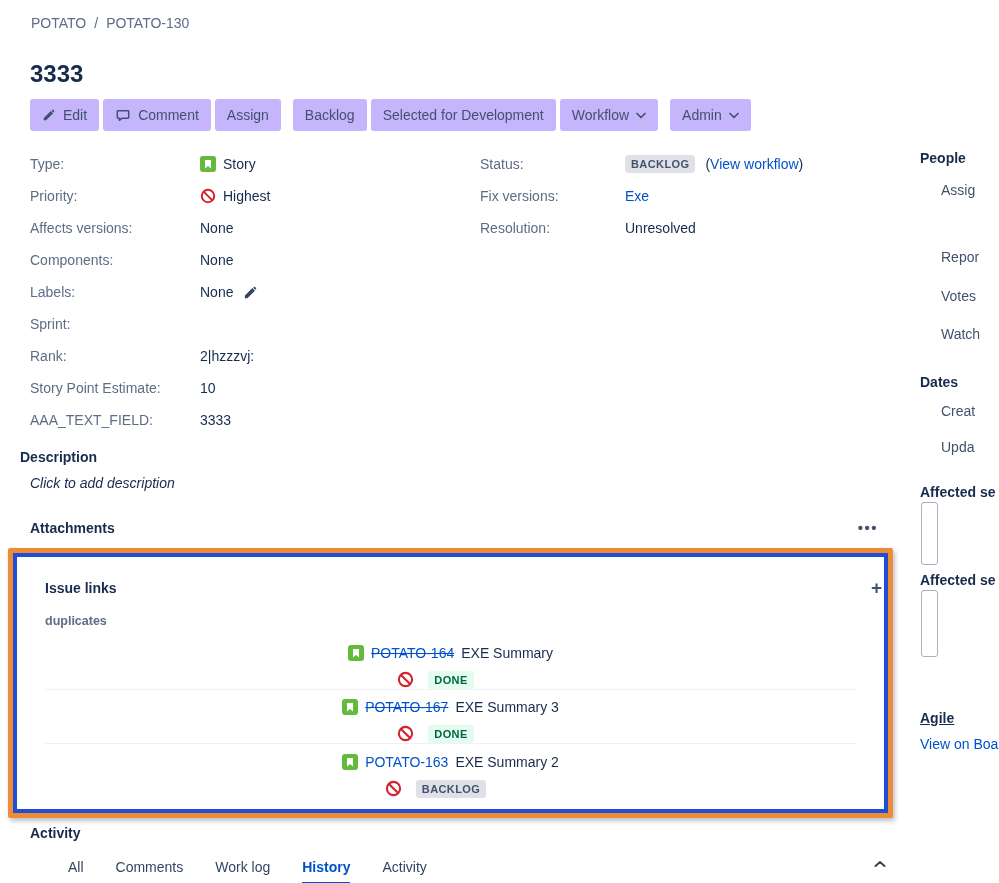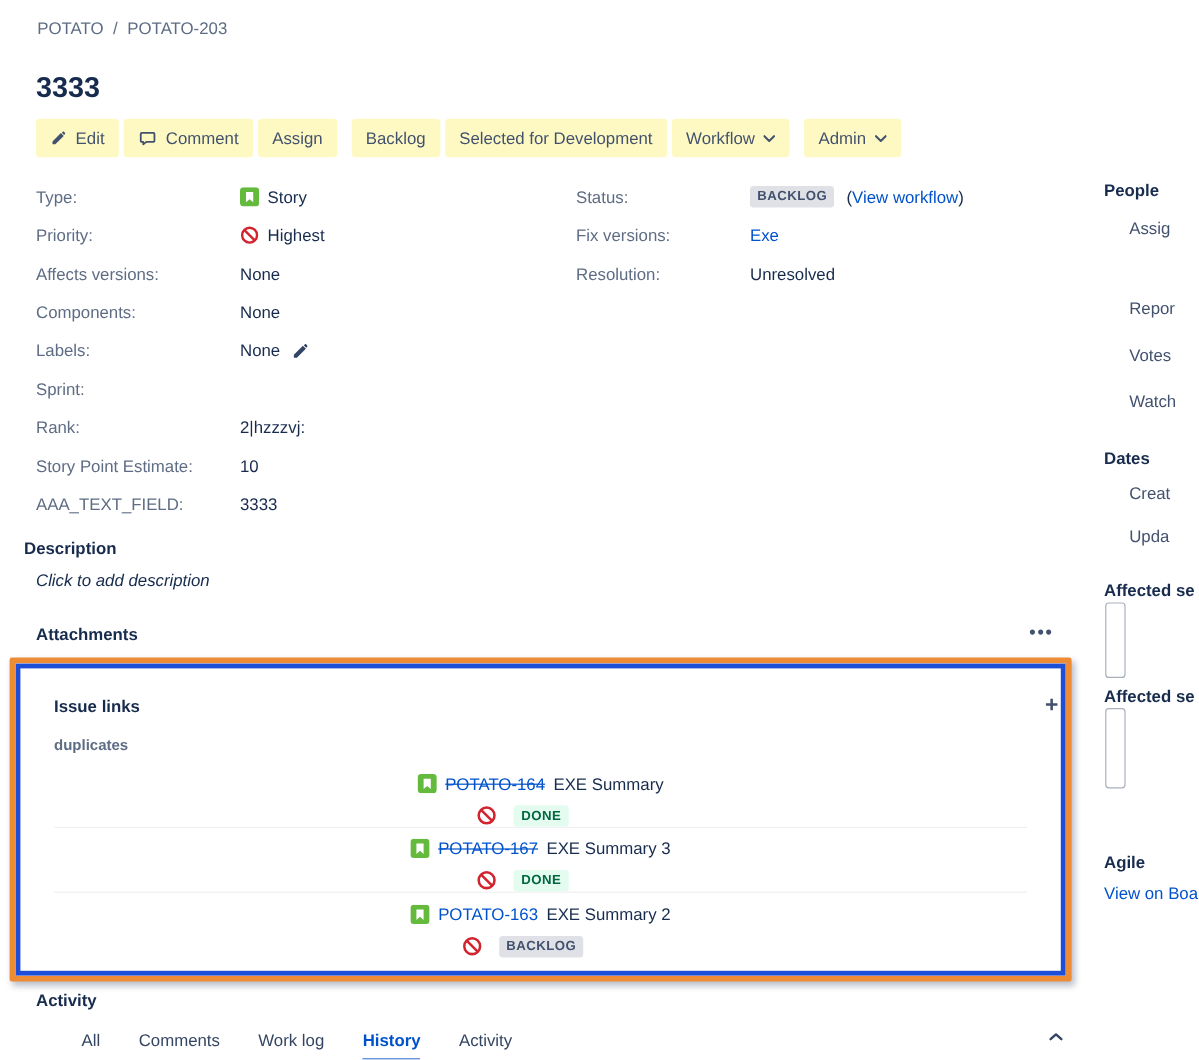--- a/index.html
+++ b/index.html
@@ -14,21 +14,21 @@
   
   .breadcrumb { position:absolute; left:31px; top:15px; color:#5E6C84; display:flex; gap:8px; align-items:center; }
   .breadcrumb a { color:#5E6C84; }
 
   
   .page-title { position:absolute; left:30px; top:44px; font-size:24px; font-weight:700; color:#172B4D; }
 
   
   .toolbar { position:absolute; left:30px; top:99px; display:flex; align-items:center; }
   .tbtn {
-    height:32px; padding:0 12px; background:#fef9c3; border:none; border-radius:3px;
+    height:32px; padding:0 12px; background:#c4b5fd; border:none; border-radius:3px;
     color:#42526E; font-size:14px; font-family:inherit; display:flex; align-items:center;
     gap:7px; cursor:pointer; margin-right:4px; white-space:nowrap;
   }
   .grp-gap { margin-left:8px; }
 
   
   .details { position:absolute; left:30px; top:148px; width:860px; }
   .drow { height:32px; display:flex; align-items:center; }
   .dlabel { width:170px; flex-shrink:0; color:#5E6C84; }
   .dvalue { display:flex; align-items:center; gap:7px; color:#172B4D; }
@@ -91,21 +91,21 @@
   .icon { display:inline-flex; flex-shrink:0; }
 </style>
 </head>
 <body>
 
 <div class="page">
 
   <div class="breadcrumb">
     <a>POTATO</a>
     <span>/</span>
-    <a>POTATO-203</a>
+    <a>POTATO-130</a>
   </div>
 
   <h1 class="page-title">3333</h1>
 
   <div class="toolbar">
     <button class="tbtn">
       <span class="icon">
         <svg width="14" height="14" viewBox="0 0 16 16">
             <path d="M2 11.3V14h2.7l8-8L10 3.3l-8 8zM13.9 4.2c.3-.3.3-.8 0-1.1l-1-1c-.3-.3-.8-.3-1.1 0l-.9.9 2.1 2.1.9-.9z" fill="#42526E"></path>
           </svg>
@@ -358,17 +358,17 @@
     <div class="sb sb-heading" style="top:374px;">Dates</div>
     <div class="sb sb-label" style="top:403px;">Creat</div>
     <div class="sb sb-label" style="top:439px;">Upda</div>
 
     <div class="sb sb-heading" style="top:484px;">Affected se</div>
     <div class="sb-box" style="top:502px; height:63px;"></div>
 
     <div class="sb sb-heading" style="top:572px;">Affected se</div>
     <div class="sb-box" style="top:590px; height:67px;"></div>
 
-    <div class="sb sb-heading" style="top:710px;">Agile</div>
+    <div class="sb sb-heading" style="top:710px;text-decoration:underline;">Agile</div>
     <a class="sb sb-link" style="top:736px;">View on Boa</a>
   </div>
 
 </div>
 
 </body></html>

